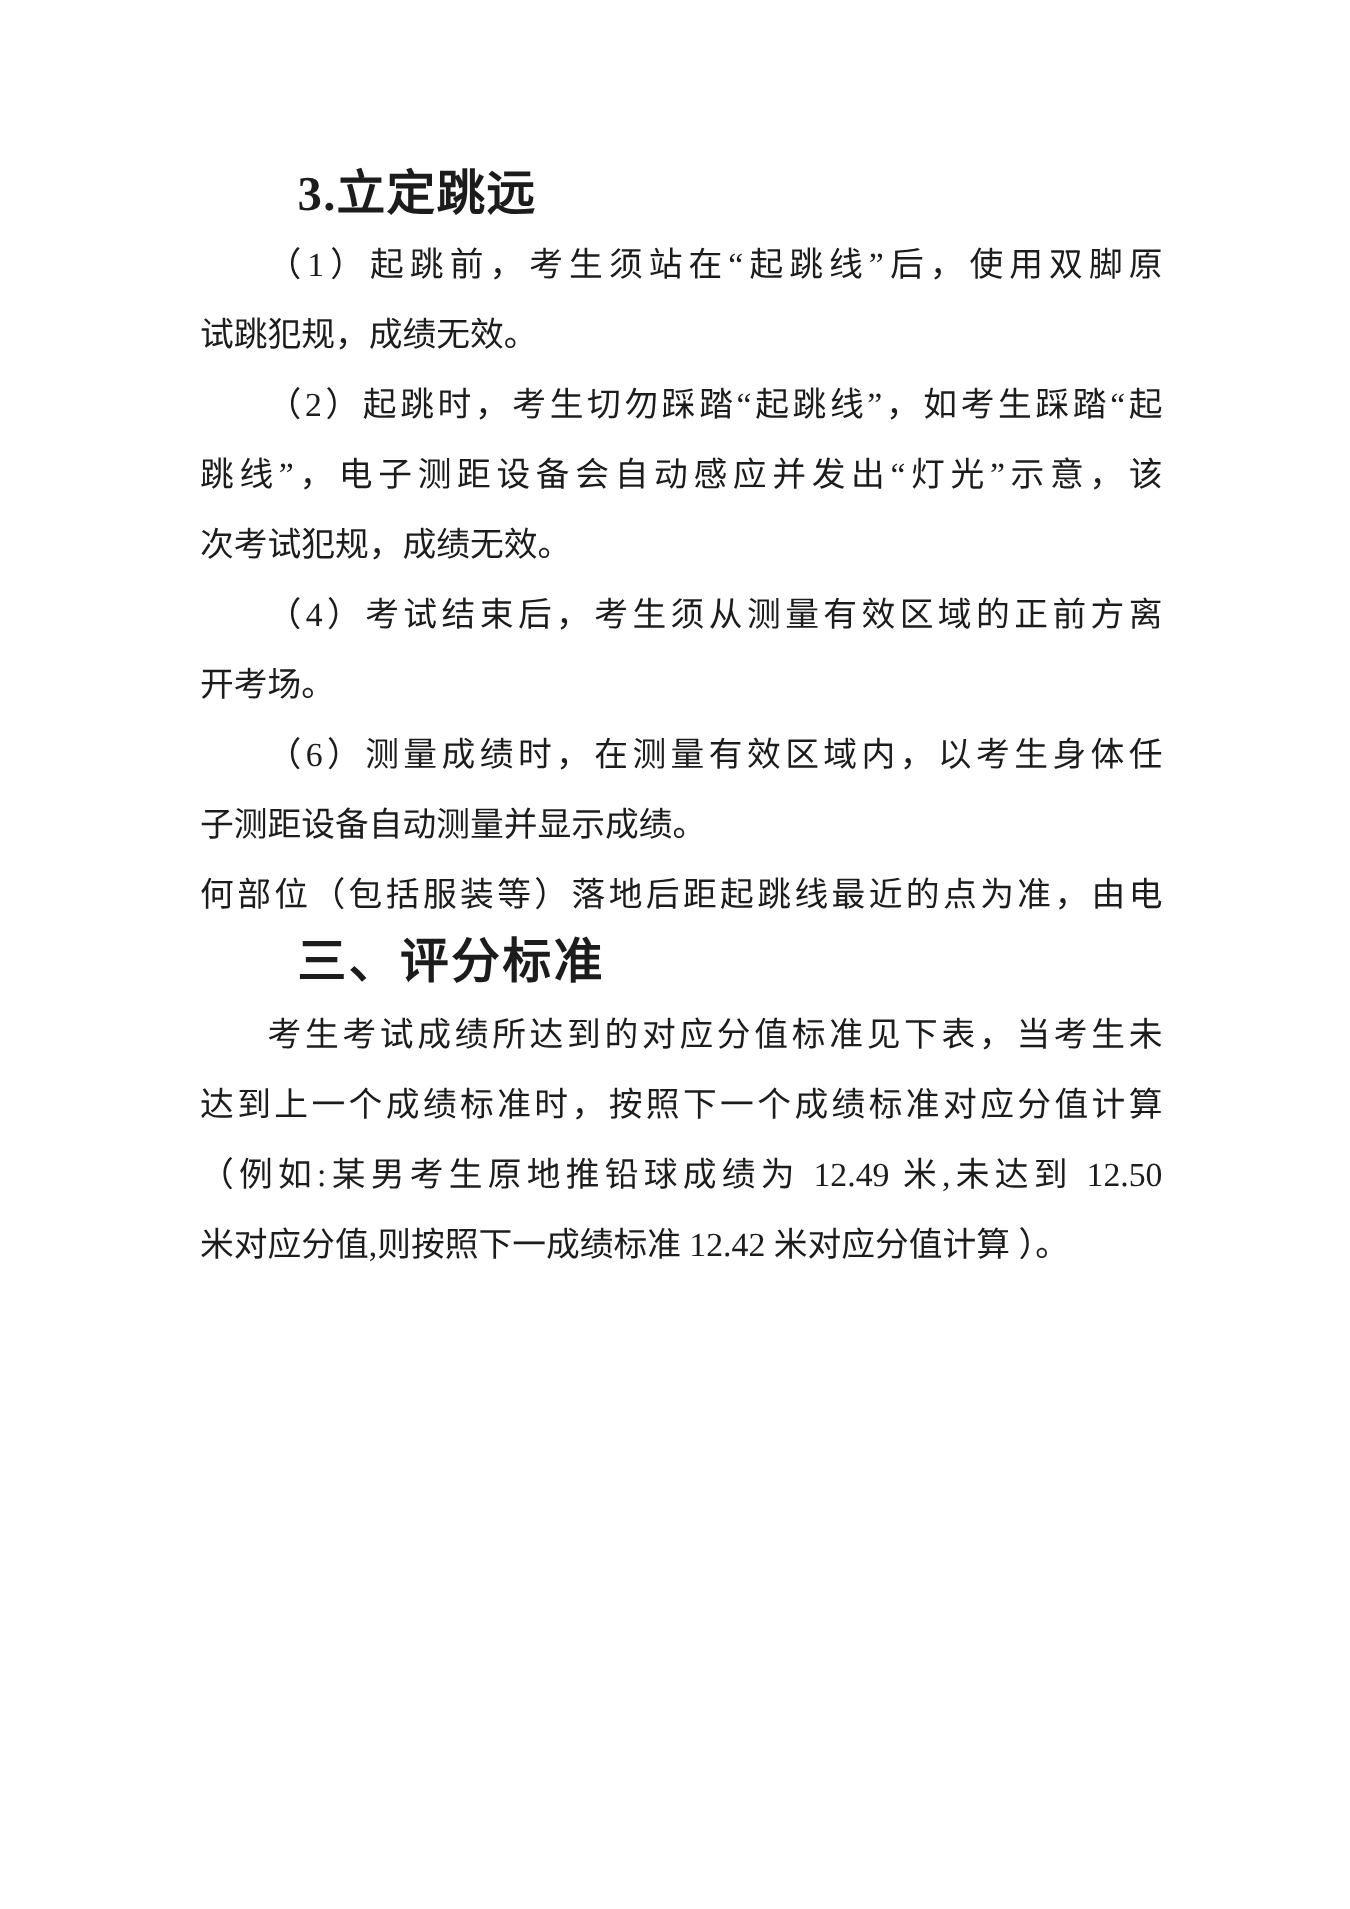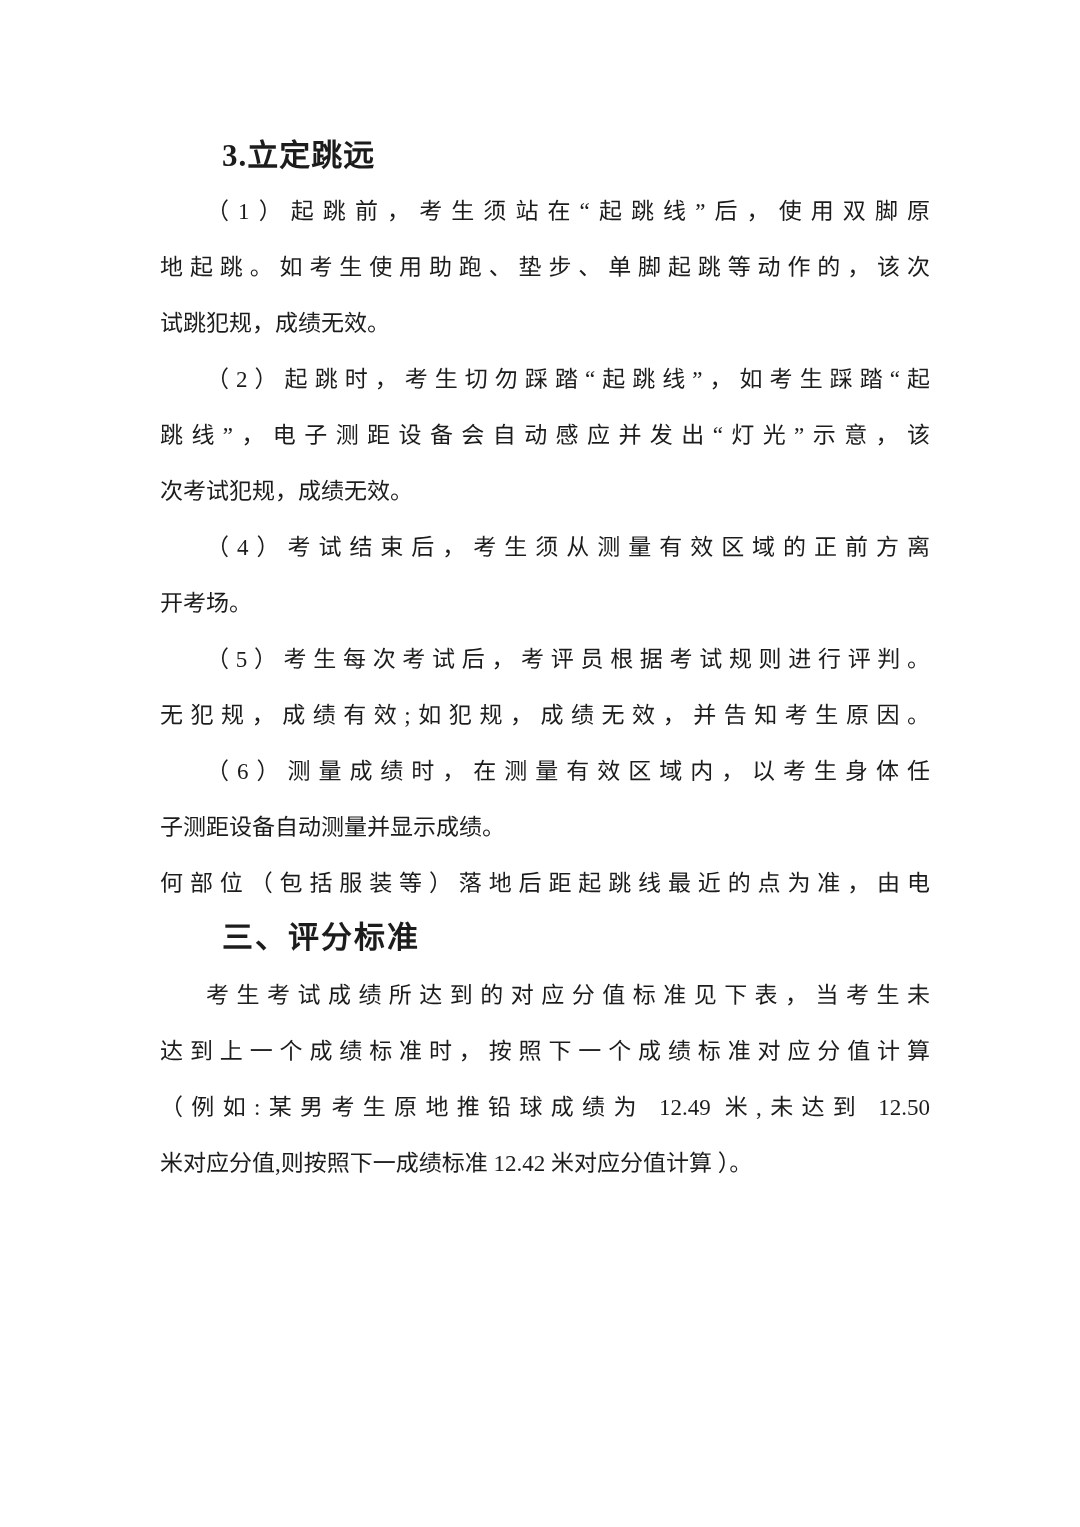--- a/index.html
+++ b/index.html
@@ -16,21 +16,21 @@
     font-family: "Liberation Serif", "DejaVu Serif", serif;
     color: #1c1c1c;
   }
   .content {
     position: absolute;
     left: 160px;
     top: 128px;
     width: 770px;
   }
   .line {
-    font-size: 23px;
+    font-size: 27px;
     line-height: 56px;
     height: 56px;
     overflow: hidden;
     white-space: nowrap;
     text-align: justify;
     text-align-last: justify;
     -moz-text-align-last: justify;
   }
   .line--first {
     text-indent: 2em;
@@ -38,21 +38,21 @@
   .line--end {
     text-align-last: left;
     -moz-text-align-last: left;
   }
   .line--head {
     text-align: left;
     text-align-last: left;
     -moz-text-align-last: left;
     text-indent: 2em;
     font-weight: bold;
-    font-size: 31px;
+    font-size: 39px;
   }
   .h1 {
     font-family: "Liberation Serif", "DejaVu Serif", serif;
     letter-spacing: 1px;
   }
   .h2 {
     font-family: Liberation Mono, monospace;
     letter-spacing: 2px;
   }
   .para { margin: 0; }
@@ -60,40 +60,35 @@
 </head>
 <body>
 
 <div class="page">
   <div class="content">
 
     <div class="line line--head h1">3.立定跳远</div>
 
     <div class="para">
       <div class="line line--first">（1）起跳前，考生须站在“起跳线”后，使用双脚原</div>
-      <div class="line">地起跳。如考生使用助跑、垫步、单脚起跳等动作的，该次</div>
       <div class="line line--end">试跳犯规，成绩无效。</div>
     </div>
 
     <div class="para">
       <div class="line line--first">（2）起跳时，考生切勿踩踏“起跳线”，如考生踩踏“起</div>
       <div class="line">跳线”，电子测距设备会自动感应并发出“灯光”示意，该</div>
       <div class="line line--end">次考试犯规，成绩无效。</div>
     </div>
 
 
     <div class="para">
       <div class="line line--first">（4）考试结束后，考生须从测量有效区域的正前方离</div>
       <div class="line line--end">开考场。</div>
     </div>
 
-    <div class="para">
-      <div class="line line--first">（5）考生每次考试后，考评员根据考试规则进行评判。</div>
-      <div class="line">无犯规，成绩有效;如犯规，成绩无效，并告知考生原因。</div>
-    </div>
 
     <div class="para">
       <div class="line line--first">（6）测量成绩时，在测量有效区域内，以考生身体任</div>
       <div class="line line--end">子测距设备自动测量并显示成绩。</div>
       <div class="line">何部位（包括服装等）落地后距起跳线最近的点为准，由电</div>
     </div>
 
     <div class="line line--head h2">三、评分标准</div>
 
     <div class="para">

